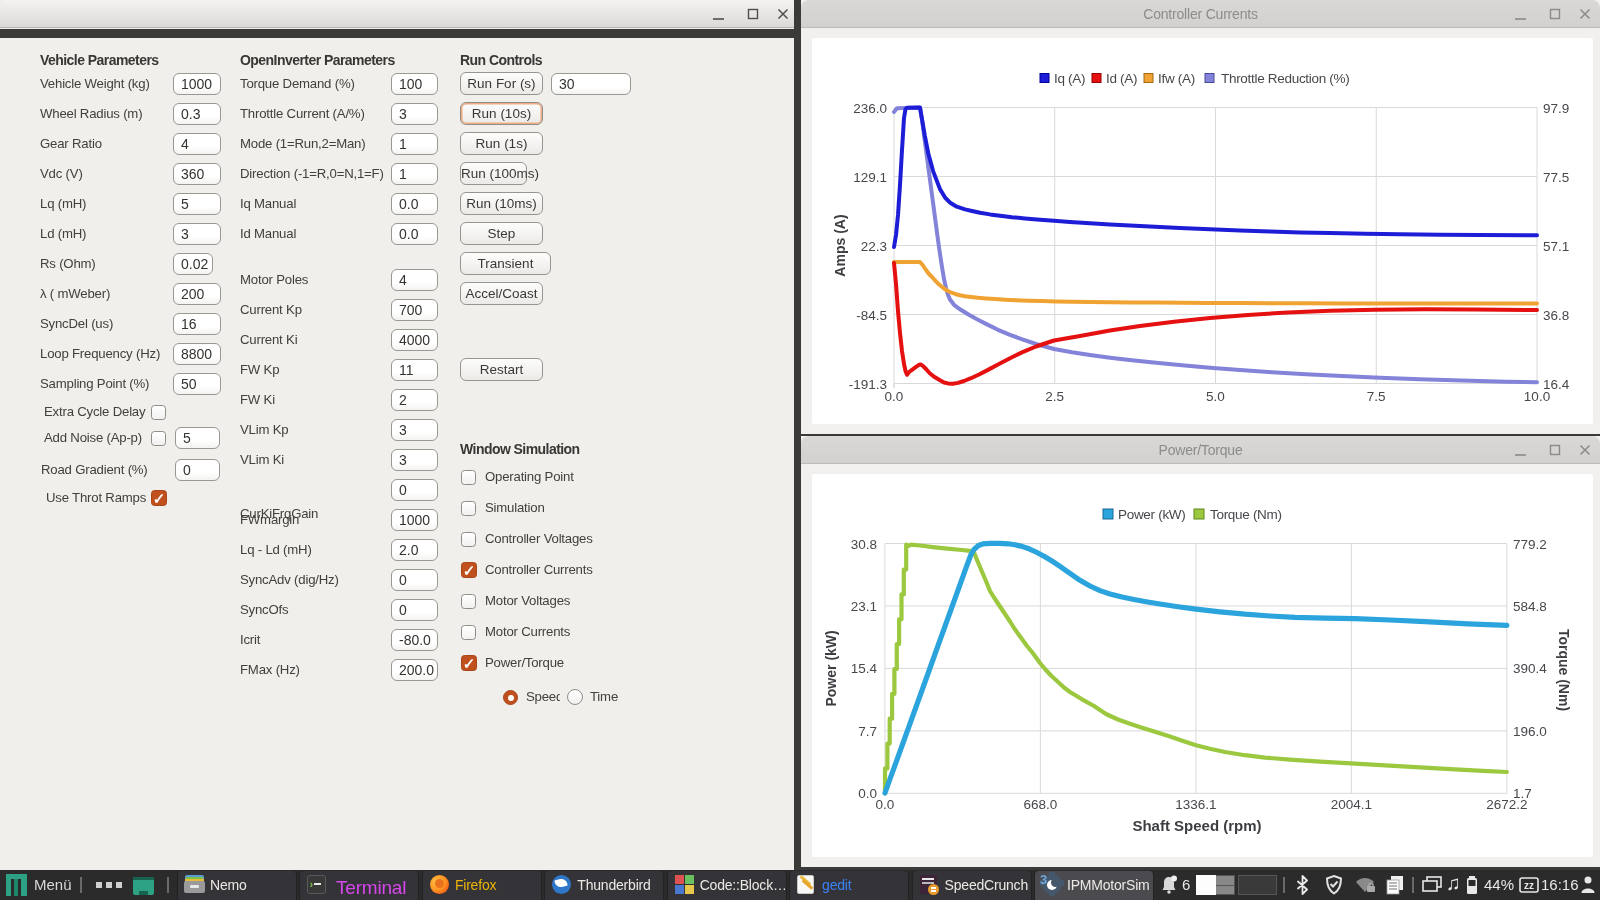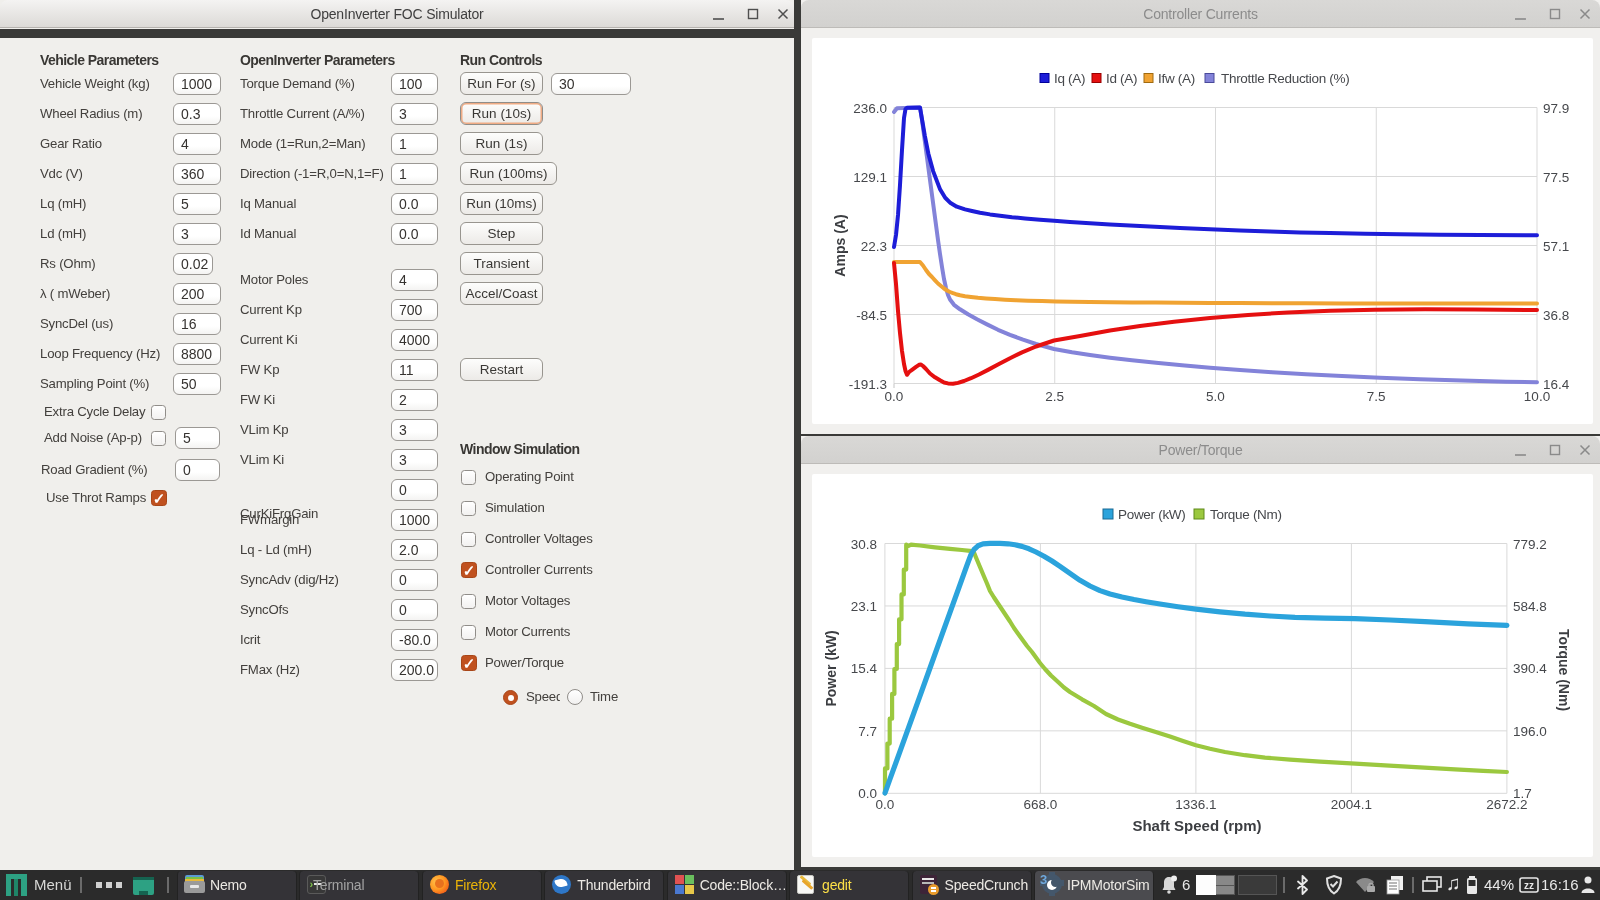--- a/index.html
+++ b/index.html
@@ -15,21 +15,20 @@
  font-size:14px;color:#35322f;line-height:20px;padding-left:7px;white-space:nowrap}
 .btn{position:absolute;height:23px;background:linear-gradient(#fdfdfc,#eceae7);border:1px solid #98958f;border-radius:6px;
  font-size:13.5px;color:#3a3835;text-align:center;line-height:21px;white-space:nowrap}
 .cb{position:absolute;width:15px;height:15px;background:linear-gradient(#fff,#f2f1f0);border:1px solid #908d89;border-radius:3.5px}
 .cbc{position:absolute;width:16px;height:16px;background:#c0511f;border:1px solid #a84618;border-radius:3.5px;
  color:#fff;font-size:15px;font-weight:bold;text-align:center;line-height:16px}
 svg text{font-family:"Liberation Sans",sans-serif}
 </style></head><body>
 <div class="win" style="left:0;top:0;width:794px;height:870px;background:#f0efec">
 <div class="tbar"></div>
-    <div class="ttl">OpenInverter FOC Simulator</div>
 <svg class="abs" style="left:700px;top:0" width="94" height="28">
       <line x1="13" y1="19" x2="24" y2="19" stroke="#4f4f4f" stroke-width="1.6"></line>
       <rect x="48.5" y="9.5" width="9" height="9" fill="none" stroke="#4f4f4f" stroke-width="1.4"></rect>
       <path d="M78.5 9.5 L87.5 18.5 M87.5 9.5 L78.5 18.5" stroke="#4f4f4f" stroke-width="1.5"></path>
     </svg>
 <div class="abs" style="left:0;top:29px;width:794px;height:9px;background:#3a3a38"></div>
 <div class="hdr" style="left:40px;top:52px">Vehicle Parameters</div>
 <div class="hdr" style="left:240px;top:52px">OpenInverter Parameters</div>
 <div class="hdr" style="left:460px;top:52px">Run Controls</div>
 <div class="hdr" style="left:460px;top:441px">Window Simulation</div>
@@ -100,24 +99,24 @@
 <div class="inp" style="left:391px;top:569px;width:47px">0</div>
 <div class="lbl" style="left:240px;top:602px">SyncOfs</div>
 <div class="inp" style="left:391px;top:599px;width:47px">0</div>
 <div class="lbl" style="left:240px;top:632px">Icrit</div>
 <div class="inp" style="left:391px;top:629px;width:47px">-80.0</div>
 <div class="lbl" style="left:240px;top:662px">FMax (Hz)</div>
 <div class="inp" style="left:391px;top:659px;width:47px">200.0</div>
 <div class="btn" style="left:460px;top:72px;width:83px">Run For (s)</div>
 <div class="btn" style="left:460px;top:102px;width:83px;border:1px solid #8f8d89;box-shadow:inset 0 0 0 1.5px #efab84">Run (10s)</div>
 <div class="btn" style="left:460px;top:132px;width:83px">Run (1s)</div>
-<div class="btn" style="left:460px;top:162px;width:97px">Run (100ms)</div>
+<div class="btn" style="left:460px;top:162px;width:67px">Run (100ms)</div>
 <div class="btn" style="left:460px;top:192px;width:83px">Run (10ms)</div>
 <div class="btn" style="left:460px;top:222px;width:83px">Step</div>
-<div class="btn" style="left:460px;top:252px;width:83px">Transient</div>
+<div class="btn" style="left:460px;top:252px;width:91px">Transient</div>
 <div class="btn" style="left:460px;top:282px;width:83px">Accel/Coast</div>
 <div class="inp" style="left:551px;top:73px;width:80px">30</div>
 <div class="btn" style="left:460px;top:358px;width:83px">Restart</div>
 <div class="cb" style="left:461px;top:469.5px"></div>
 <div class="lbl" style="left:485px;top:469px">Operating Point</div>
 <div class="cb" style="left:461px;top:500.5px"></div>
 <div class="lbl" style="left:485px;top:500px">Simulation</div>
 <div class="cb" style="left:461px;top:531.5px"></div>
 <div class="lbl" style="left:485px;top:531px">Controller Voltages</div>
 <div class="cbc" style="left:461px;top:562px">✓</div>
@@ -249,40 +248,40 @@
 <div class="abs" style="left:185px;top:5px;width:19px;height:5px;background:#5b9bd5;border-radius:2px 2px 0 0"></div>
     <div class="abs" style="left:186px;top:7px;width:17px;height:3px;background:#7bc043"></div>
     <div class="abs" style="left:185px;top:9px;width:19px;height:3px;background:#e8b93c"></div>
     <div class="abs" style="left:184px;top:11px;width:21px;height:12px;background:#9a9a9a;border-radius:2px"></div>
     <div class="abs" style="left:190px;top:15px;width:9px;height:3px;background:#e8e8e8;border-radius:1px"></div>
 <div class="abs" style="left:210px;top:7px;font-size:14px;letter-spacing:-0.2px;color:#ece9e4;white-space:nowrap;overflow:hidden;width:85px">Nemo</div>
 <div class="abs" style="left:299.4px;top:1px;width:120px;height:29px;background:#343337;border-radius:4px 4px 0 0;border-left:1px solid #222;border-right:1px solid #222"></div>
 <div class="abs" style="left:307.4px;top:5px;width:19px;height:19px;background:#383838;border:1px solid #5a5a5a;border-radius:3px"></div>
     <div class="abs" style="left:309.4px;top:8px;font-size:11px;font-weight:bold;color:#7ec24a">›</div>
     <div class="abs" style="left:314.4px;top:13px;width:7px;height:2px;background:#e8e8e8"></div>
-<div class="abs" style="left:313px;top:7px;font-size:14px;letter-spacing:-0.2px;color:#a3a3a3;white-space:nowrap;overflow:hidden;width:85px">Terminal</div>
+<div class="abs" style="left:336px;top:7px;font-size:19px;letter-spacing:-0.2px;color:#d946ef;white-space:nowrap;overflow:hidden;width:85px">Terminal</div>
 <div class="abs" style="left:421.9px;top:1px;width:120px;height:29px;background:#343337;border-radius:4px 4px 0 0;border-left:1px solid #222;border-right:1px solid #222"></div>
 <div class="abs" style="left:429.9px;top:5px;width:19px;height:19px;border-radius:50%;background:radial-gradient(circle at 35% 35%,#ffc24c 0%,#ff9822 45%,#f25c19 80%)"></div>
     <div class="abs" style="left:434.9px;top:9px;width:9px;height:9px;border-radius:50%;background:#e8711e"></div>
 <div class="abs" style="left:454.9px;top:7px;font-size:14px;letter-spacing:-0.2px;color:#eab308;white-space:nowrap;overflow:hidden;width:85px">Firefox</div>
 <div class="abs" style="left:544.3px;top:1px;width:120px;height:29px;background:#343337;border-radius:4px 4px 0 0;border-left:1px solid #222;border-right:1px solid #222"></div>
 <div class="abs" style="left:552.3px;top:5px;width:19px;height:19px;border-radius:50%;background:#2e77c8"></div>
     <div class="abs" style="left:555.3px;top:9px;width:12px;height:8px;background:#fff;border-radius:1px 6px 1px 6px;transform:rotate(-12deg)"></div>
 <div class="abs" style="left:577.3px;top:7px;font-size:14px;letter-spacing:-0.2px;color:#ece9e4;white-space:nowrap;overflow:hidden;width:85px">Thunderbird</div>
 <div class="abs" style="left:666.7px;top:1px;width:120px;height:29px;background:#343337;border-radius:4px 4px 0 0;border-left:1px solid #222;border-right:1px solid #222"></div>
 <div class="abs" style="left:674.7px;top:5px;width:9px;height:9px;background:#e05252"></div>
     <div class="abs" style="left:684.7px;top:5px;width:9px;height:9px;background:#6abf5e"></div>
     <div class="abs" style="left:674.7px;top:15px;width:9px;height:9px;background:#4a78d0"></div>
     <div class="abs" style="left:684.7px;top:15px;width:9px;height:9px;background:#e8c84a"></div>
 <div class="abs" style="left:699.7px;top:7px;font-size:14px;letter-spacing:-0.2px;color:#ece9e4;white-space:nowrap;overflow:hidden;width:85px">Code::Block…</div>
 <div class="abs" style="left:789.1px;top:1px;width:120px;height:29px;background:#343337;border-radius:4px 4px 0 0;border-left:1px solid #222;border-right:1px solid #222"></div>
 <div class="abs" style="left:797.1px;top:5px;width:17px;height:19px;background:#f8f8f6;border:1px solid #c8c8c4;border-radius:2px"></div>
     <div class="abs" style="left:799.1px;top:9px;width:13px;height:3px;background:#e8b93c;transform:rotate(40deg);border-radius:1px"></div>
     <div class="abs" style="left:801.1px;top:13px;width:13px;height:3px;background:#e8a52c;transform:rotate(40deg);border-radius:1px"></div>
-<div class="abs" style="left:822.1px;top:7px;font-size:14px;letter-spacing:-0.2px;color:#fde047;white-space:nowrap;overflow:hidden;width:85px">gedit</div>
+<div class="abs" style="left:822.1px;top:7px;font-size:14px;letter-spacing:-0.2px;color:#3b82f6;white-space:nowrap;overflow:hidden;width:85px">gedit</div>
 <div class="abs" style="left:911.6px;top:1px;width:120px;height:29px;background:#343337;border-radius:4px 4px 0 0;border-left:1px solid #222;border-right:1px solid #222"></div>
 <div class="abs" style="left:919.6px;top:5px;width:17px;height:19px;background:#3d2438;border-radius:2px"></div>
     <div class="abs" style="left:921.6px;top:8px;width:12px;height:2px;background:#e8e8e8"></div>
     <div class="abs" style="left:921.6px;top:12px;width:12px;height:2px;background:#b8b8b8"></div>
     <div class="abs" style="left:927.6px;top:14px;width:11px;height:11px;border-radius:50%;background:#e89b2c"></div>
     <div class="abs" style="left:930.6px;top:17px;width:5px;height:1.5px;background:#fff"></div>
     <div class="abs" style="left:930.6px;top:20px;width:5px;height:1.5px;background:#fff"></div>
 <div class="abs" style="left:944.6px;top:7px;font-size:14px;letter-spacing:-0.2px;color:#ece9e4;white-space:nowrap;overflow:hidden;width:85px">SpeedCrunch</div>
 <div class="abs" style="left:1034px;top:1px;width:120px;height:29px;background:#4b4b4f;border-radius:4px 4px 0 0;border-left:1px solid #222;border-right:1px solid #222"></div>
 <div class="abs" style="left:1042px;top:4px;width:20px;height:20px;border-radius:50%;background:#44576b"></div>

